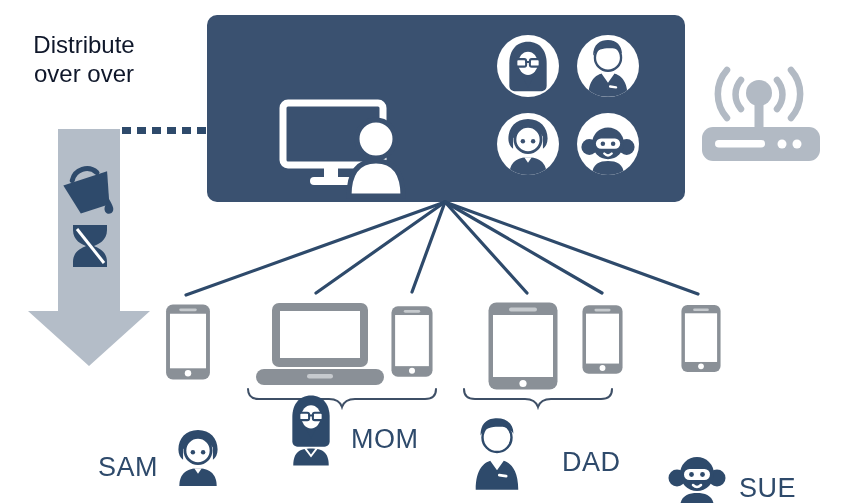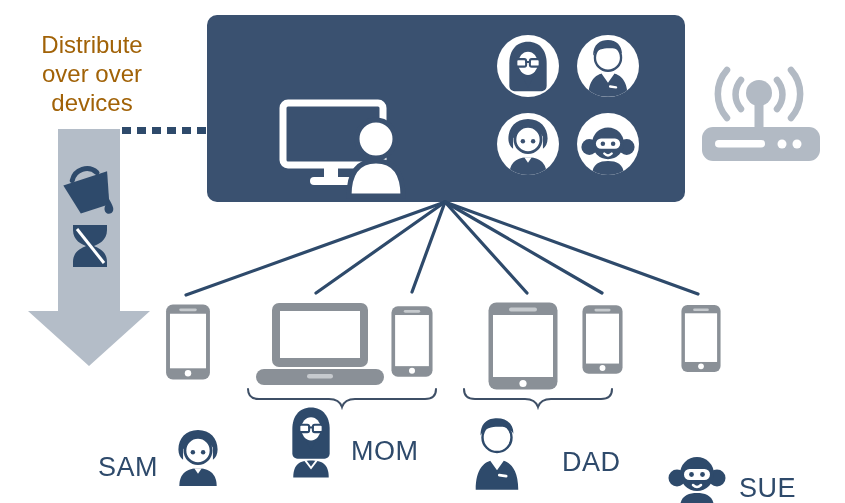--- a/index.html
+++ b/index.html
@@ -4,22 +4,22 @@
 <style>
   html,body{margin:0;padding:0;background:#ffffff;}
   .canvas{
     position:relative;width:845px;height:503px;background:#ffffff;overflow:hidden;
     font-family:"Liberation Sans", sans-serif;
   }
   .abs{position:absolute;}
 
   
   .left-label{
-    left:12px;top:30px;width:160px;text-align:center;
-    font-size:24px;line-height:29px;color:#a16207;font-weight:400;
+    left:4px;top:30px;width:160px;text-align:center;
+    font-size:24px;line-height:29px;color:#0f172a;font-weight:400;
   }
 
   
   .dotted-line{
     left:122px;top:127px;width:164px;height:7px;
     background:repeating-linear-gradient(90deg,#2E4A6B 0 9px,transparent 9px 15px);
   }
 
   
   .main-box{
@@ -51,21 +51,20 @@
   svg{overflow:visible;}
 </style>
 </head>
 <body>
 
 <div class="canvas">
 
   <div class="abs left-label">
     <div>Distribute</div>
     <div>over over</div>
-    <div>devices</div>
   </div>
 
   <svg class="abs" style="left:24px;top:129px;" width="130" height="240" viewBox="0 0 130 240">
     <polygon points="34,0 96,0 96,182 126,182 65,237 4,182 34,182" fill="#B4BDC8"></polygon>
     <g fill="#2E4A6B">
       <g transform="translate(64,58) rotate(-18)">
         <path d="M-23,-9 L23,-9 L15,23 L-15,23 Z"></path>
         <path d="M-13,-11 A15,15 0 0 1 13,-11" fill="none" stroke="#2E4A6B" stroke-width="5" stroke-linecap="round"></path>
       </g>
       <path d="M85,70 C89,77 91,81 87.5,84 C83.5,86.5 79,83 81,77 Z"></path>
@@ -213,21 +212,21 @@
         <path d="M30,2 C17,2 9,11 9,23 C9,28 11,32 14,34 L14,23 C20,14 26,18 32,12 C36,16 42,15 46,21 L46,34 C49,32 51,28 51,23 C51,11 43,2 30,2 Z" fill="currentColor"></path>
         <circle cx="30" cy="24" r="14" fill="#ffffff" stroke="currentColor" stroke-width="3"></circle>
         <circle cx="24.5" cy="26" r="2.4" fill="currentColor"></circle>
         <circle cx="35.5" cy="26" r="2.4" fill="currentColor"></circle>
         <path d="M10,62 C10,48 19,43 30,43 C41,43 50,48 50,62 Z" fill="currentColor"></path>
         <path d="M26,43 L30,49 L34,43 Z" fill="#ffffff"></path>
       </svg>
     </div>
   </div>
 
-  <div class="abs person-group" style="left:283px;top:404px;">
+  <div class="abs person-group" style="left:283px;top:392px;">
     <div class="fig-dark">
       <svg width="56" height="74" viewBox="0 0 60 78">
         <path d="M30,3 C17,3 10,13 10,26 L10,52 C10,56 13,58 17,58 L43,58 C47,58 50,56 50,52 L50,26 C50,13 43,3 30,3 Z" fill="currentColor"></path>
         <ellipse cx="30" cy="26" rx="10.5" ry="12.5" fill="#ffffff"></ellipse>
         <rect x="17.5" y="21.5" width="10.5" height="8" rx="2" fill="#ffffff" stroke="currentColor" stroke-width="2.2"></rect>
         <rect x="32" y="21.5" width="10.5" height="8" rx="2" fill="#ffffff" stroke="currentColor" stroke-width="2.2"></rect>
         <line x1="27" y1="24.5" x2="33" y2="24.5" stroke="currentColor" stroke-width="2.2"></line>
         <path d="M25,39 L30,49 L35,39 Z" fill="currentColor"></path>
         <path d="M11,78 C11,64 18,60 30,60 C42,60 49,64 49,78 Z" fill="currentColor"></path>
         <path d="M24,60 L30,68 L36,60" stroke="#ffffff" stroke-width="2" fill="none"></path>

